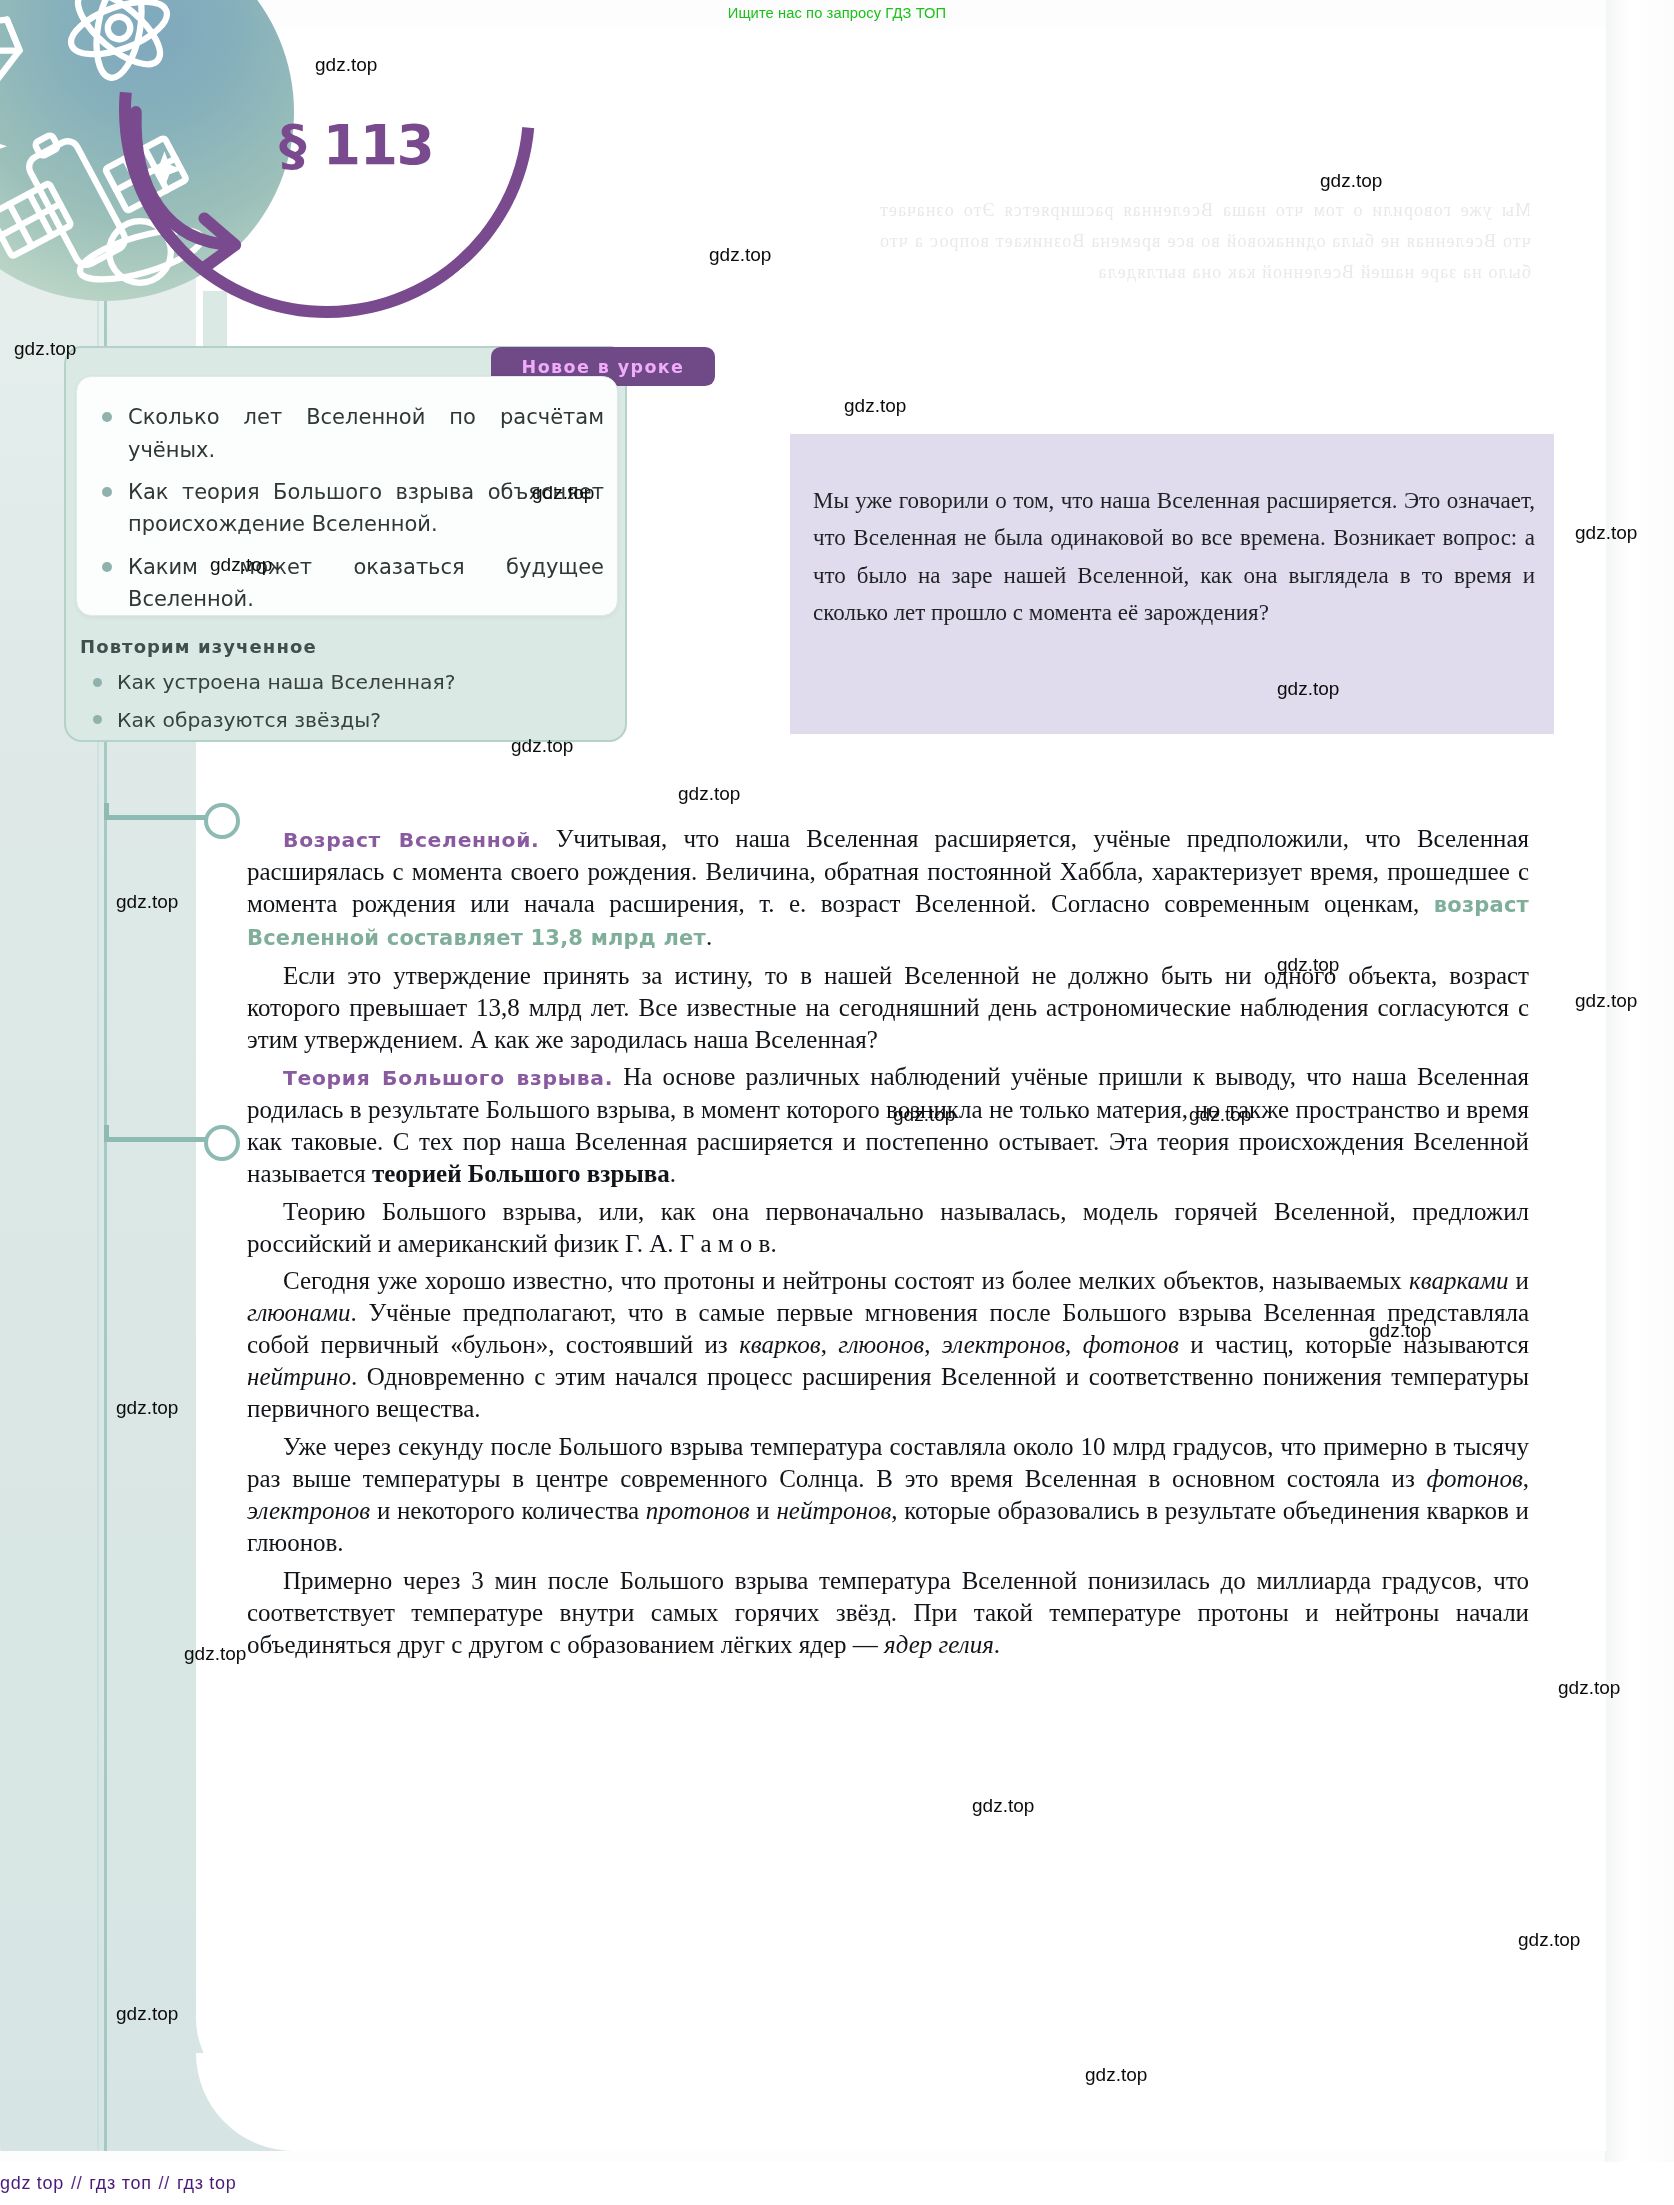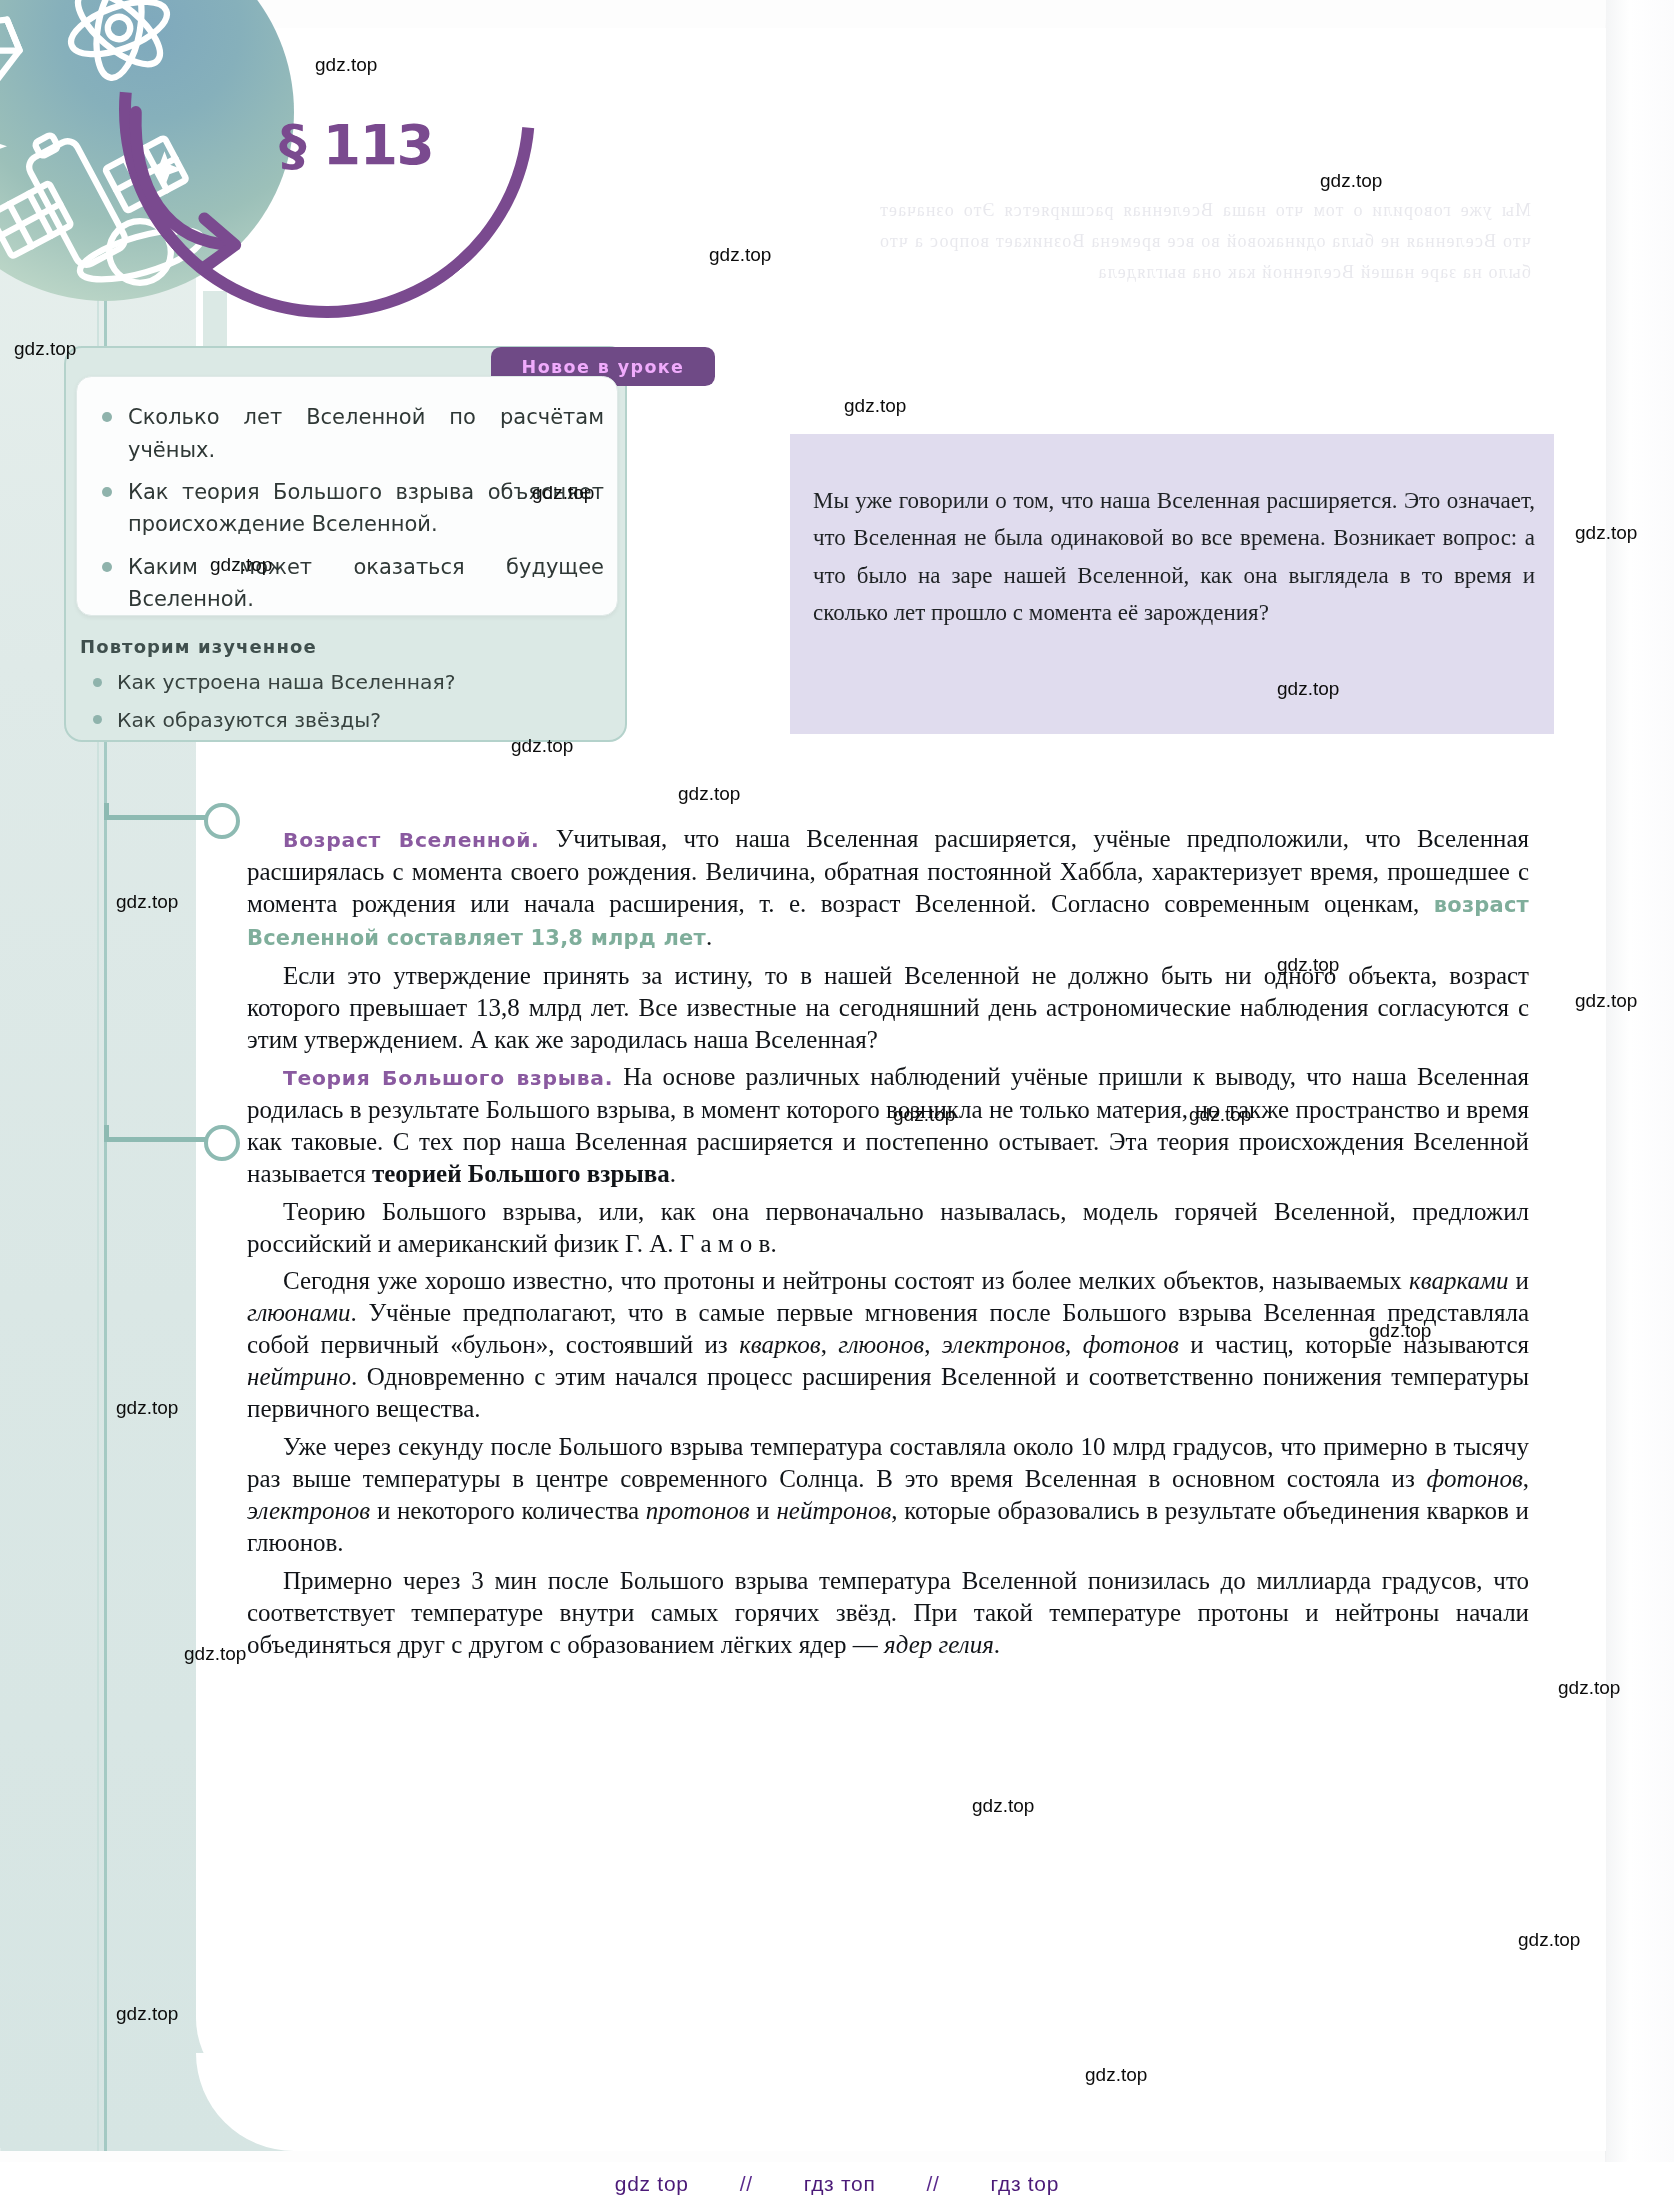--- a/index.html
+++ b/index.html
@@ -32,26 +32,25 @@
   .promo-top{
     position:absolute;left:0;top:0;width:1674px;height:25px;
     display:flex;align-items:center;justify-content:center;
     font-family:"Liberation Sans", sans-serif;
     font-size:14.7px;font-weight:400;color:#18c218;letter-spacing:0.1px;
     z-index:60;
   }
   
   .promo-bottom{
     position:absolute;left:0;top:2162px;width:1674px;height:43px;
-    display:flex;align-items:center;justify-content:center;
+    display:flex;align-items:center;
     font-family:"Liberation Sans", sans-serif;
-    font-size:21px;color:#4b1a78;letter-spacing:0.7px;
+    font-size:18px;color:#4b1a78;letter-spacing:0.7px;
     background:#ffffff;
     z-index:60;
-    gap:44px;
   }
   .promo-bottom .sep{color:#5a2a8c;padding:0 7px;}
 
   
   .left-band{
     position:absolute;left:0;top:28px;width:329px;height:2123px;
     background:linear-gradient(180deg,#e9f1ee 0%,#dfeae8 30%,#dae7e5 60%,#d6e5e3 100%);
   }
   .left-band:after{
     content:"";position:absolute;inset:0;
@@ -375,20 +374,21 @@
     </p>
 
     <p>
       <span>Примерно через 3 мин после Большого взрыва температура Вселенной понизилась до миллиарда градусов, что соответствует температуре внутри самых горячих звёзд. При такой температуре протоны и нейтроны начали объединяться друг с другом с образованием лёгких ядер — </span><span class="i">ядер гелия</span><span>.</span>
     </p>
 
   </div>
 
   <div class="content-card-bottom-mask"></div>
 
+  <div class="promo-top">Ищите нас по запросу ГДЗ ТОП</div>
   <div class="promo-bottom">
     <span>gdz top</span>
     <span class="sep">//</span>
     <span>гдз топ</span>
     <span class="sep">//</span>
     <span>гдз top</span>
   </div>
 
   <div id="wm-layer">
       <div class="wm" style="left: 315px; top: 54px; font-size: 19px;">gdz.top</div>

